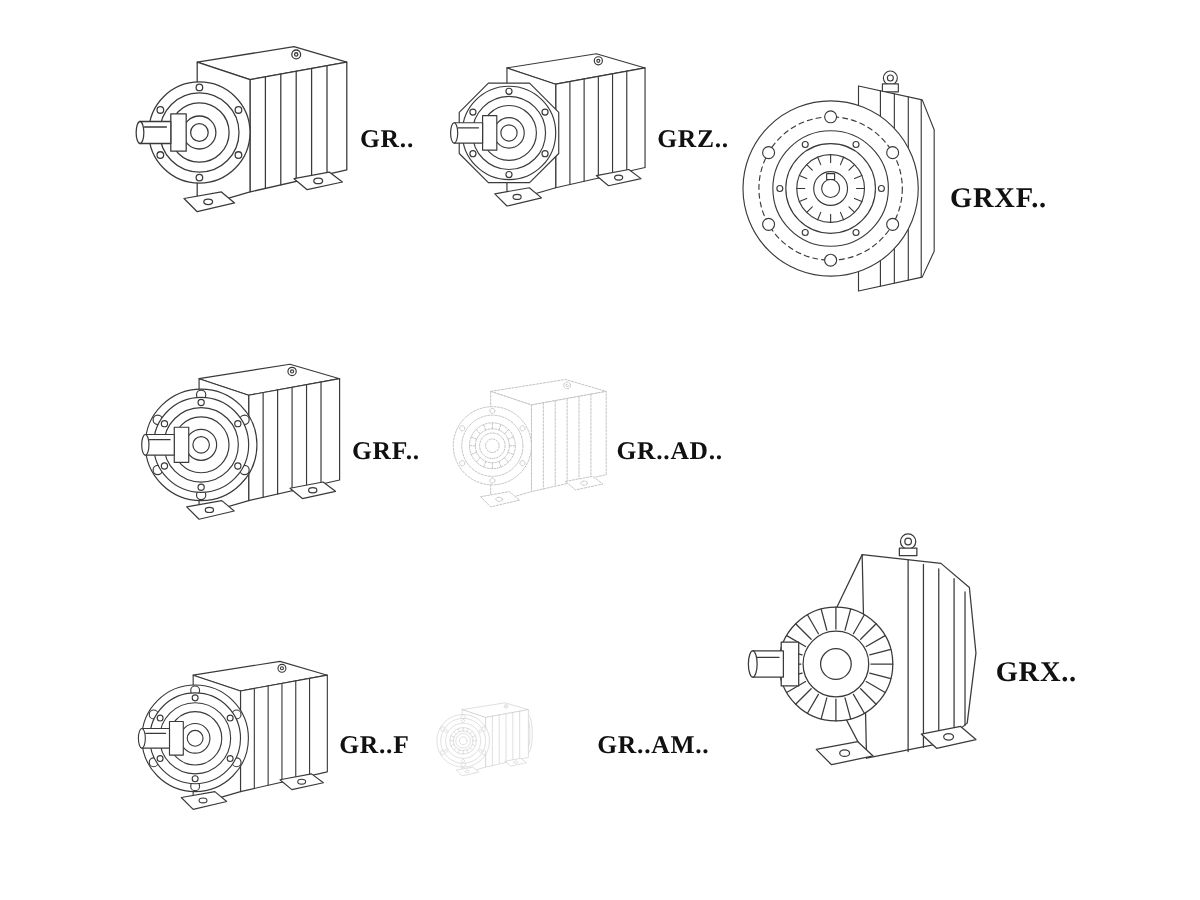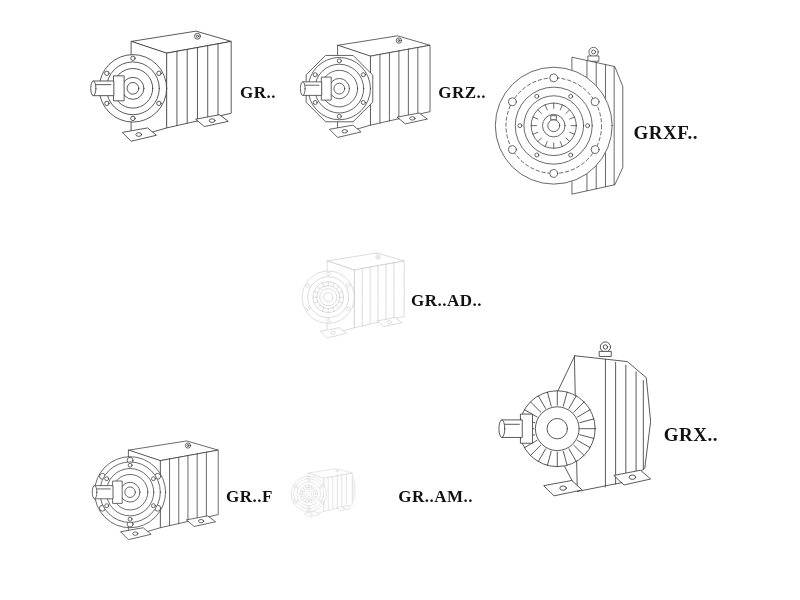--- a/index.html
+++ b/index.html
@@ -12,21 +12,21 @@
   .label { font-weight:bold; font-size:17px; color:#111; letter-spacing:.5px; margin-top:2px;
            font-family:"Liberation Serif", serif; white-space:nowrap; }
   .label.big { font-size:19px; }
   #fig-gr   { left:86;  top:6;   left:86px;  top:6px;   width:190px; }
   #fig-grz  { left:296px; top:6px;   width:190px; }
   #fig-grxf { left:494px; top:2px;   width:204px; }
   #fig-grf  { left:90px;  top:214px; width:190px; }
   #fig-grad { left:292px; top:214px; width:190px; }
   #fig-grff { left:88px;  top:412px; width:185px; }
   #fig-gram { left:288px; top:412px; width:185px;gap:42px; }
-  #fig-grx  { left:496px; top:306px; width:222px; }
+  #fig-grx  { left:496px; top:320px; width:222px; }
   #fig-grxf .label { margin-top:14px; }
   #fig-grx .label  { margin-top:16px; }
 </style>
 </head>
 <body>
 
 <svg width="0" height="0" style="position:absolute" aria-hidden="true">
   <defs>
 
     <g id="g-base">
@@ -191,20 +191,26 @@
     <figcaption class="label big">GRXF..</figcaption>
   </figure>
 
   <figure class="fig" id="fig-grz">
     <svg class="draw" viewBox="0 0 210 190" width="190" height="172">
         <use href="#sym-grz"></use>
       </svg>
     <figcaption class="label">GRZ..</figcaption>
   </figure>
 
+  <figure class="fig" id="fig-grf">
+    <svg class="draw" viewBox="0 0 210 190" width="190" height="172">
+        <use href="#sym-grf"></use>
+      </svg>
+    <figcaption class="label">GRF..</figcaption>
+  </figure>
 
   <figure class="fig" id="fig-grad">
     <svg class="draw faded" viewBox="0 0 210 190" width="190" height="172">
         <use href="#sym-grad"></use>
       </svg>
     <figcaption class="label">GR..AD..</figcaption>
   </figure>
 
   <figure class="fig" id="fig-grff">
     <svg class="draw" viewBox="0 0 210 190" width="185" height="167">

